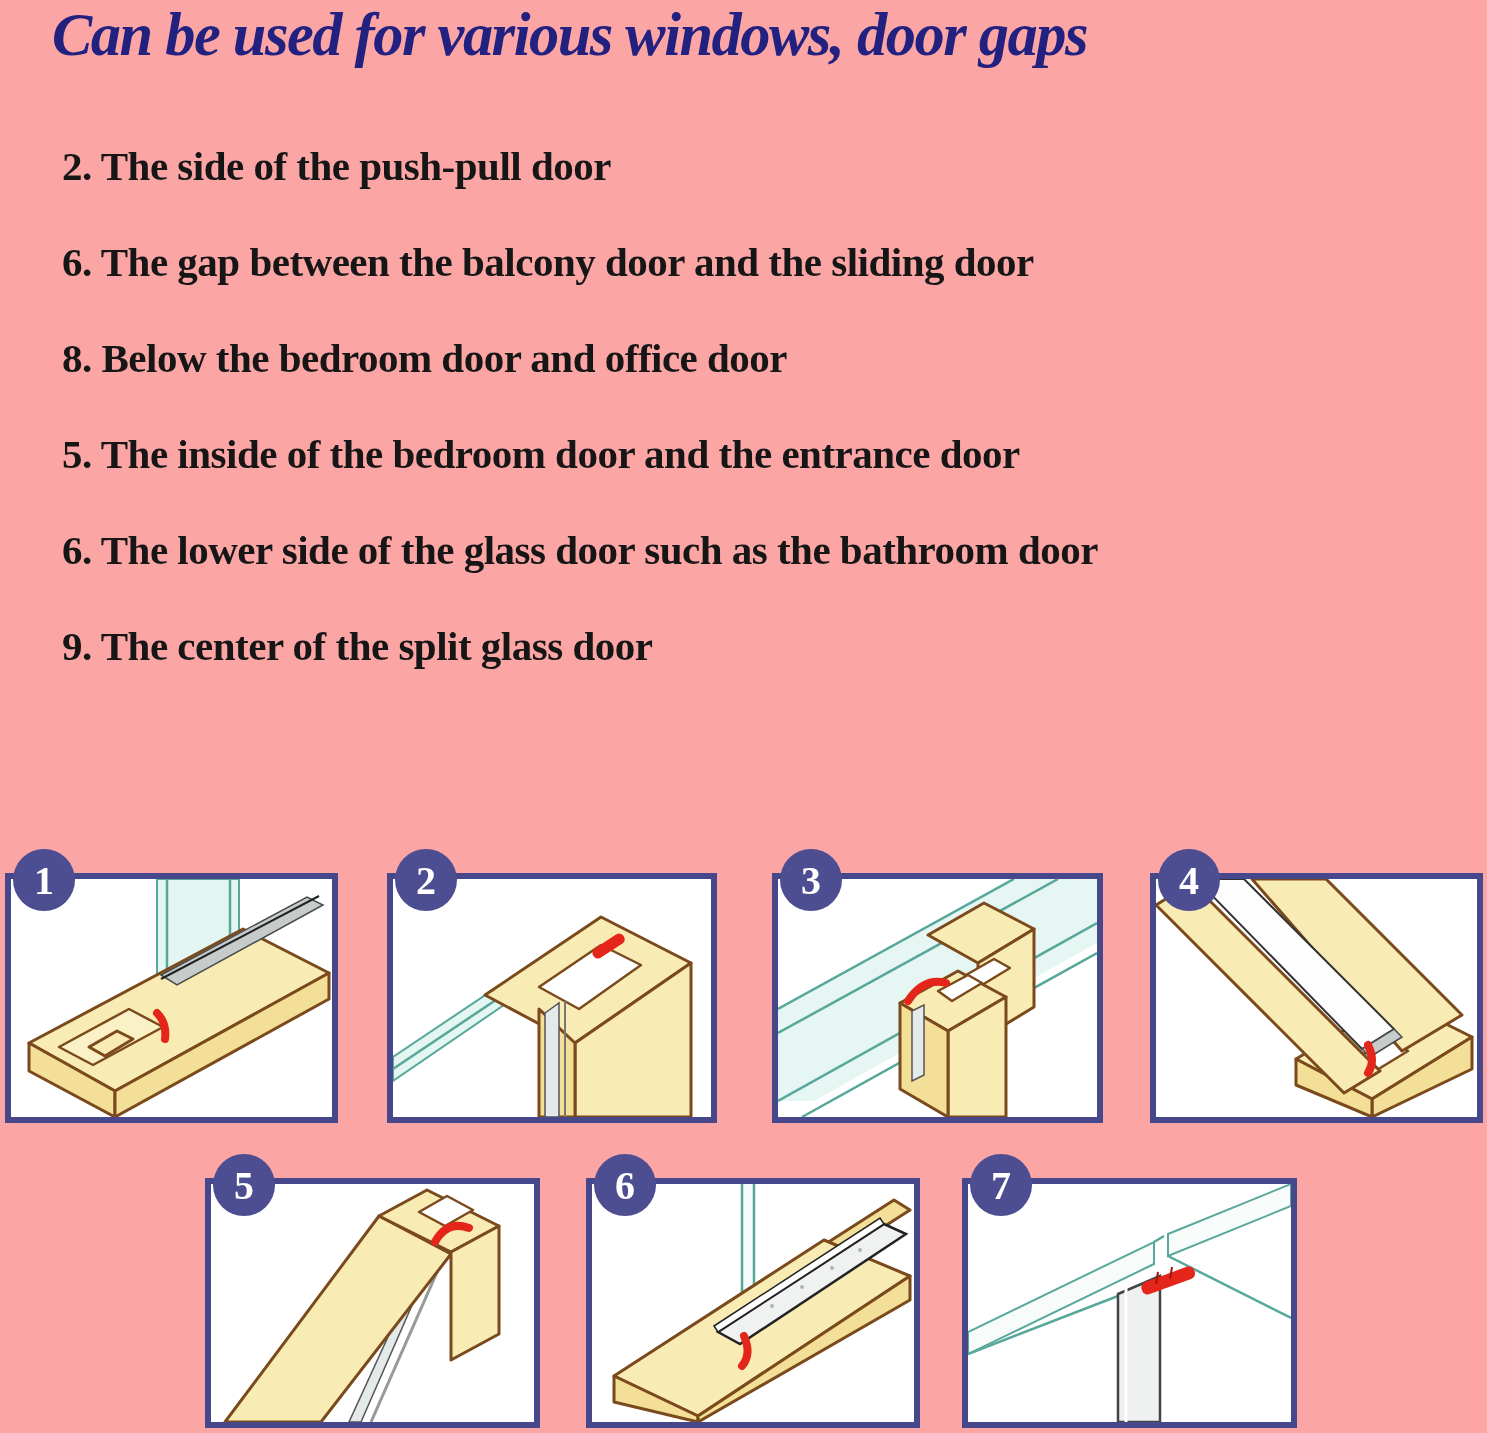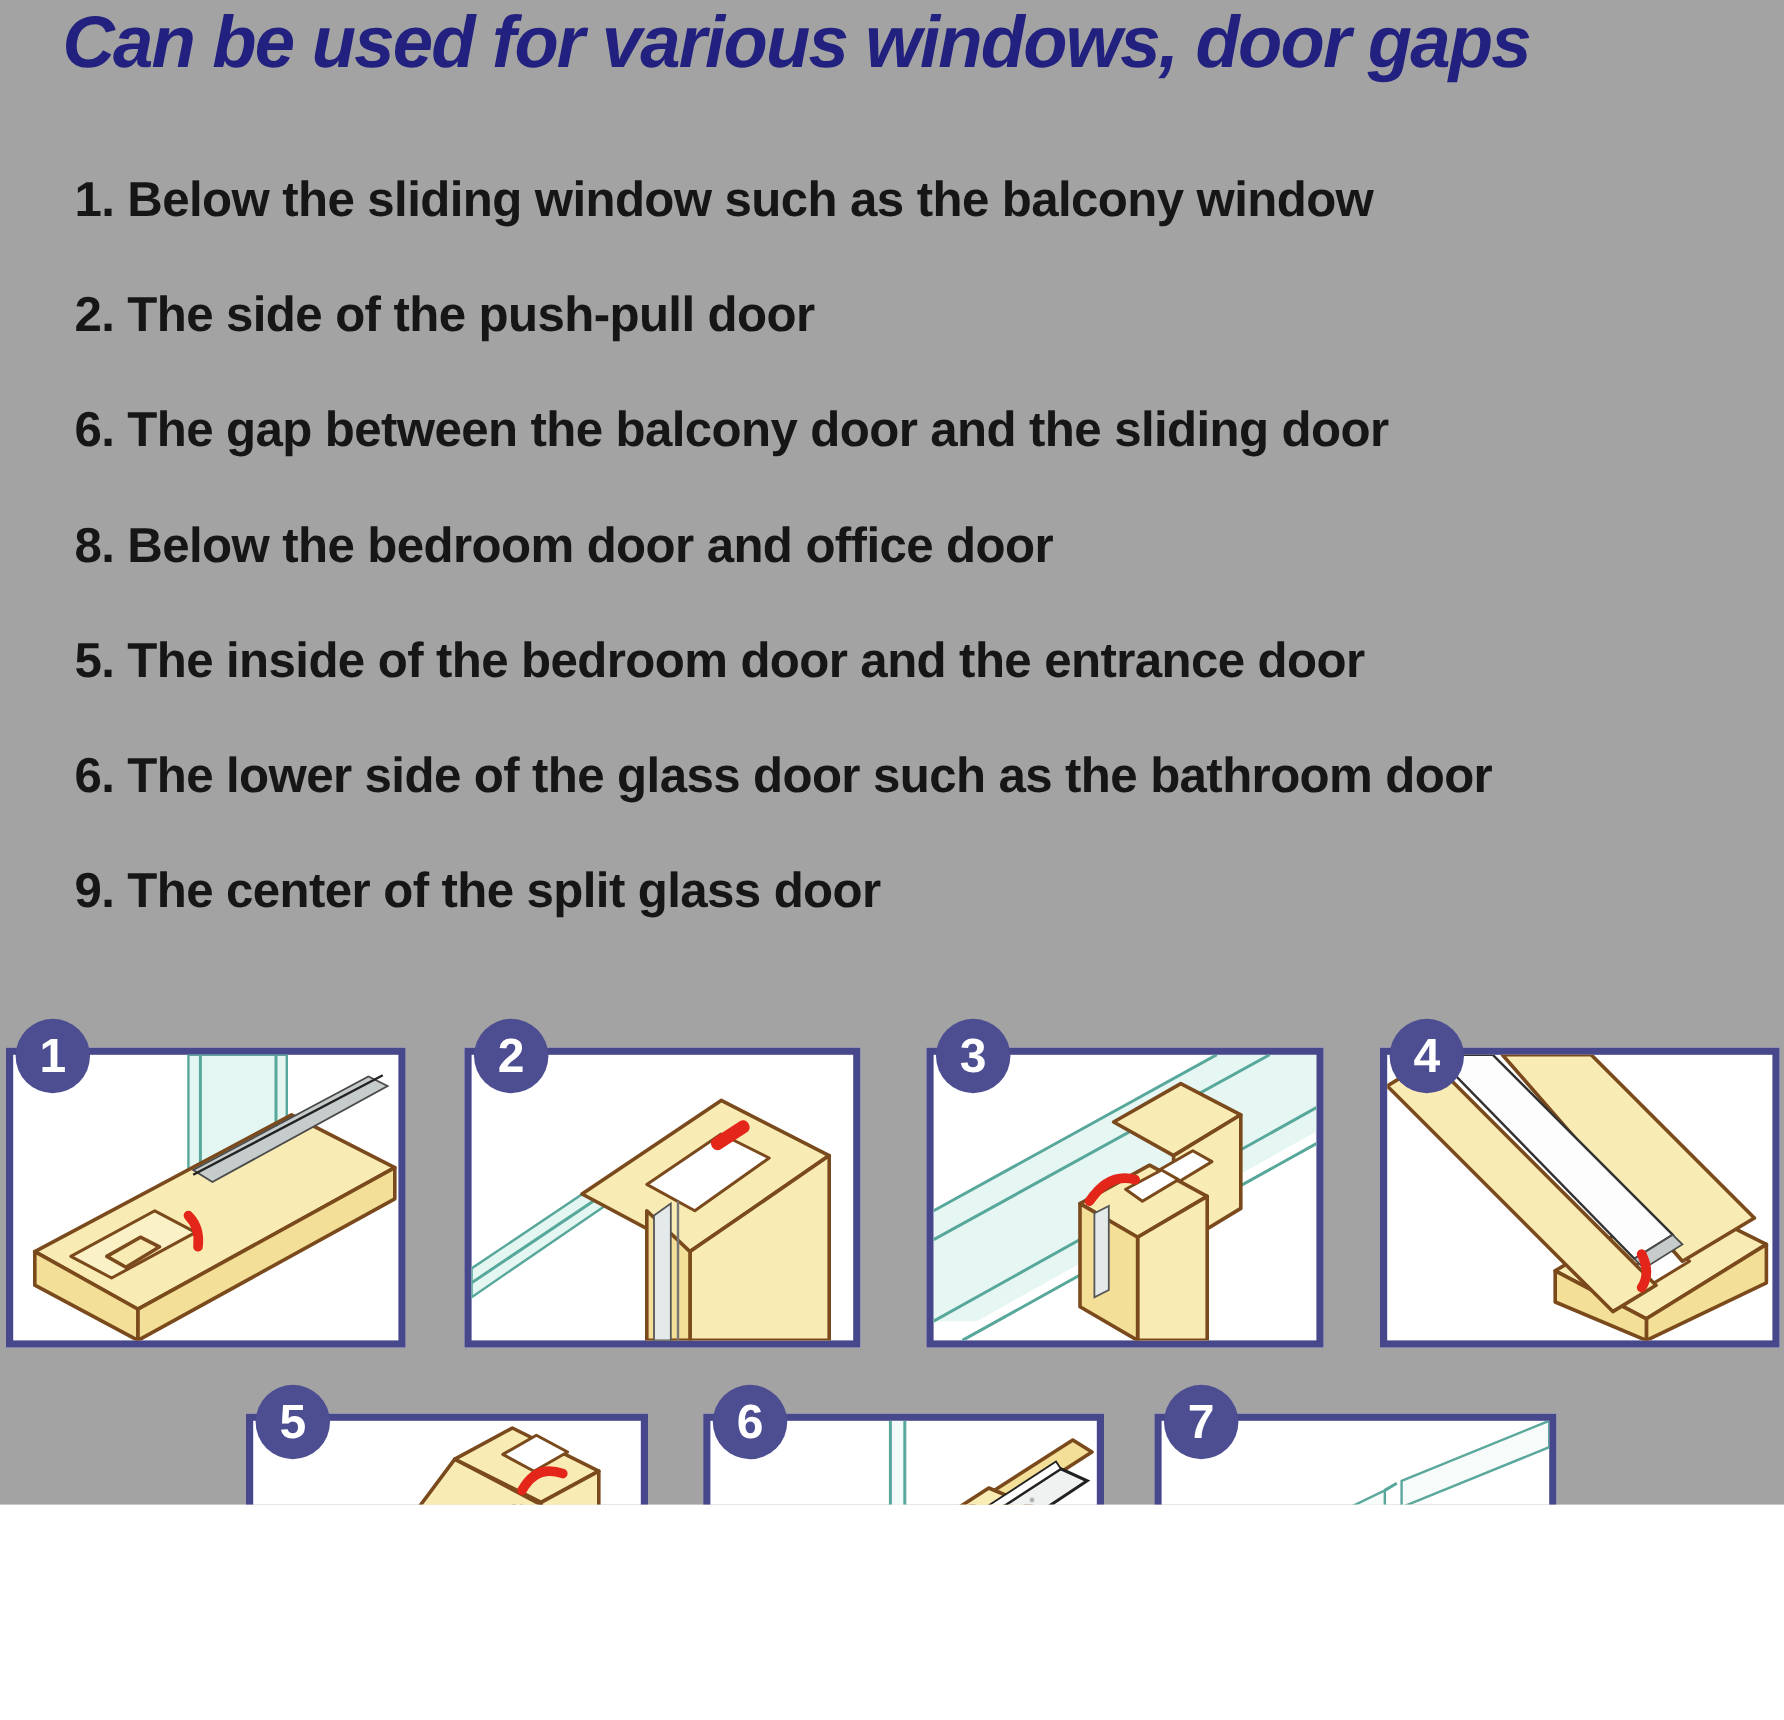--- a/index.html
+++ b/index.html
@@ -1,17 +1,17 @@
 <!DOCTYPE html>
 <html><head>
 <meta charset="utf-8">
 <style>
   html,body{margin:0;padding:0;background:#ffffff;}
-  .page{position:relative;width:1487px;height:1254px;background:#a3a3a3;overflow:hidden;
-        font-family:Liberation Sans, sans-serif;}
+  .page{position:relative;width:1487px;height:1433px;background:#fca5a5;overflow:hidden;
+        font-family:Liberation Serif, serif;}
 
   .title{position:absolute;left:52px;top:0px;margin:0;font-size:61px;font-weight:bold;
          font-style:italic;color:#232180;letter-spacing:-1.5px;white-space:nowrap;
          transform:scaleX(0.99);transform-origin:left top;}
 
   .use-list{position:absolute;left:62px;top:118px;}
   .use-item{font-size:41px;font-weight:bold;color:#161616;line-height:96px;
             white-space:nowrap;letter-spacing:-0.5px;}
 
   .panel{position:absolute;box-sizing:border-box;border:6px solid #47478C;background:#ffffff;}
@@ -36,21 +36,20 @@
   .dark{stroke:#222222;fill:none;}
 </style>
 </head>
 <body>
 
 <div class="page">
 
   <h1 class="title">Can be used for various windows, door gaps</h1>
 
   <div class="use-list">
-    <div class="use-item">1. Below the sliding window such as the balcony window</div>
     <div class="use-item">2. The side of the push-pull door</div>
     <div class="use-item">6. The gap between the balcony door and the sliding door</div>
     <div class="use-item">8. Below the bedroom door and office door</div>
     <div class="use-item">5. The inside of the bedroom door and the entrance door</div>
     <div class="use-item">6. The lower side of the glass door such as the bathroom door</div>
     <div class="use-item">9. The center of the split glass door</div>
   </div>
 
   <div class="panel" style="left:5px;top:873px;width:333px;height:250px;">
     <div class="badge">

